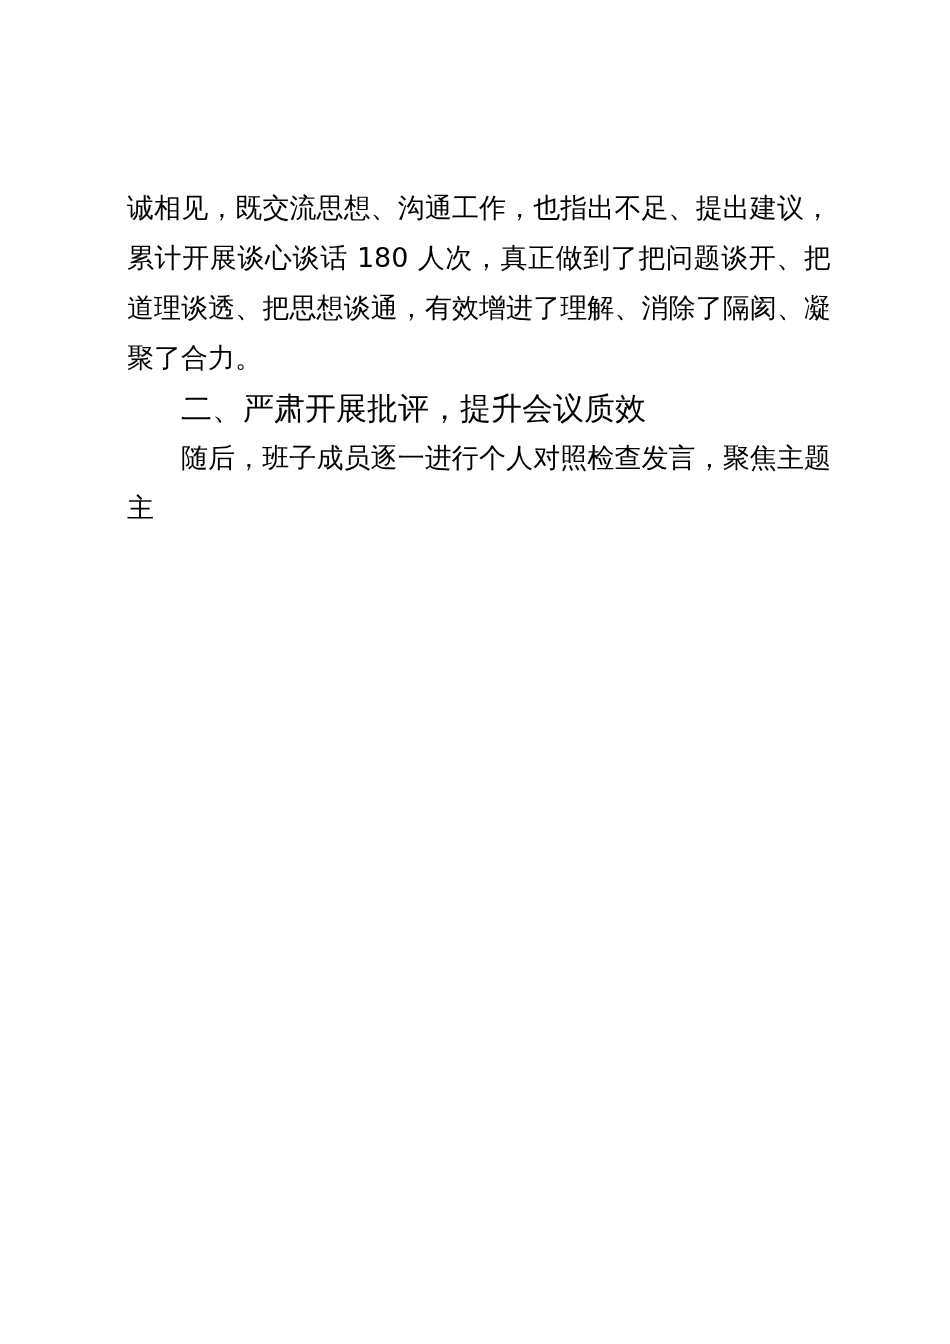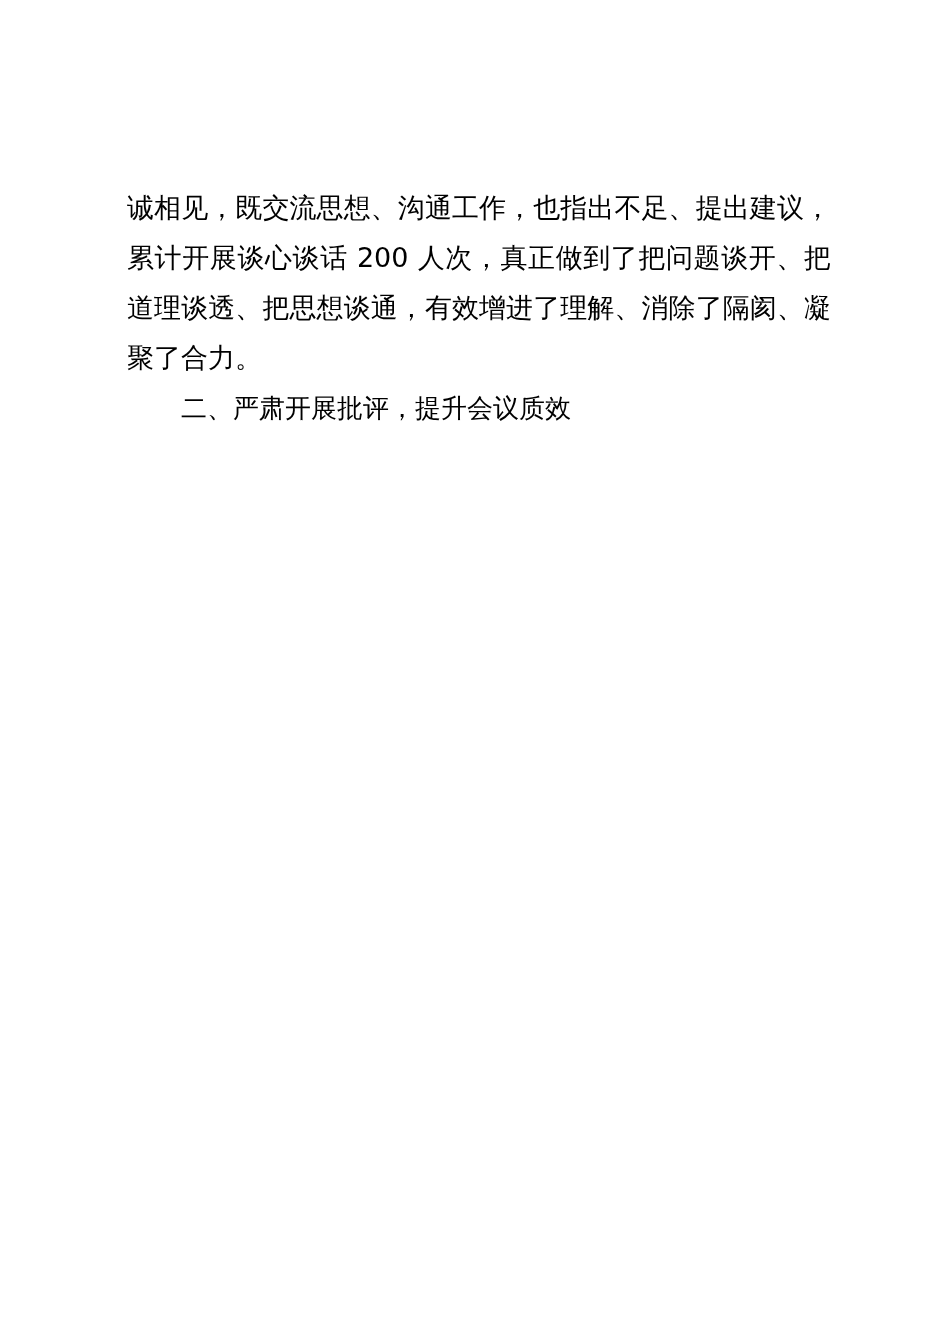--- a/index.html
+++ b/index.html
@@ -29,22 +29,23 @@
       text-justify: inter-character;
       word-break: break-all;
       line-break: anywhere;
     }
     .indent {
       text-indent: 54px;
     }
     .heading {
       margin: 0;
       text-indent: 54px;
-      font-size: 26px;
+      font-size: 31px;
     }
   </style>
 </head>
 <body>
 
 <div class="page">
-  <p class="para">诚相见，既交流思想、沟通工作，也指出不足、提出建议，累计开展谈心谈话 200 人次，真正做到了把问题谈开、把道理谈透、把思想谈通，有效增进了理解、消除了隔阂、凝聚了合力。</p>
+  <p class="para">诚相见，既交流思想、沟通工作，也指出不足、提出建议，累计开展谈心谈话 180 人次，真正做到了把问题谈开、把道理谈透、把思想谈通，有效增进了理解、消除了隔阂、凝聚了合力。</p>
   <p class="heading">二、严肃开展批评，提升会议质效</p>
+  <p class="para indent">随后，班子成员逐一进行个人对照检查发言，聚焦主题主</p>
 </div>
 
 </body></html>

